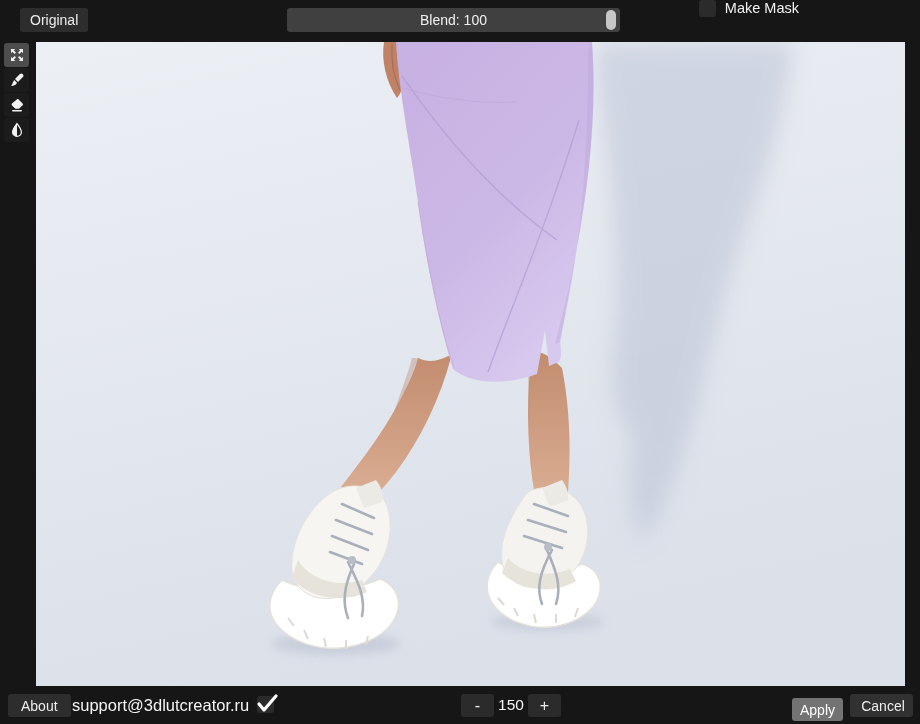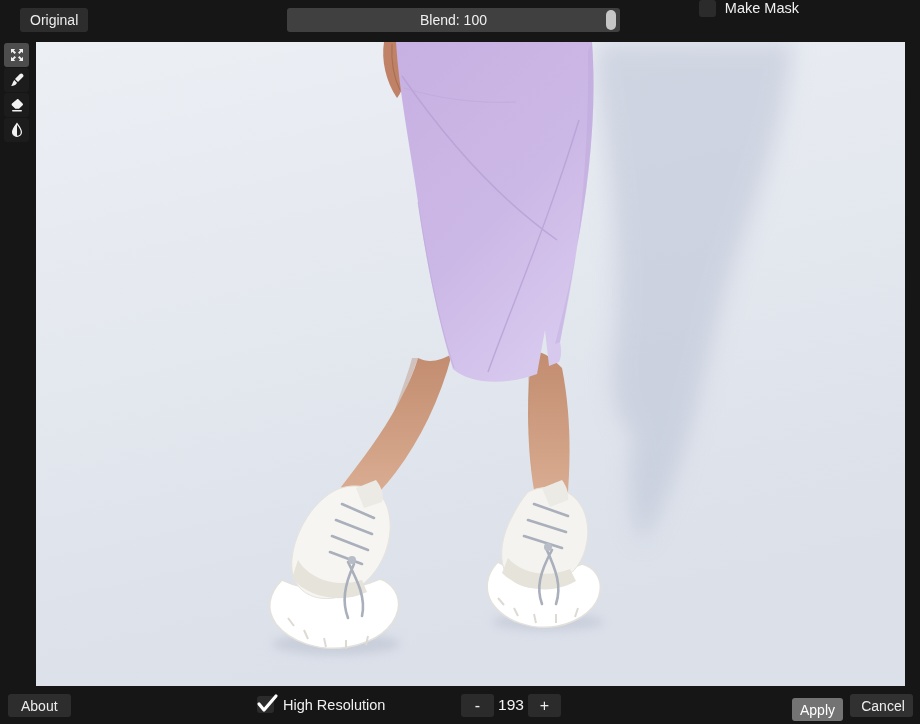--- a/index.html
+++ b/index.html
@@ -182,26 +182,26 @@
       </g>
       <circle cx="512" cy="505" r="4" fill="#b7bcc6"></circle>
       <path stroke="#dddad4" stroke-width="2" d="M462 556 l6 7 M478 566 l4 8 M498 572 l2 9 M520 572 l0 9 M542 566 l-3 9"></path>
     </g>
   </svg>
 </div>
 
 <div class="bottombar">
   <button id="about-btn" class="btn">About</button>
 
+  <span class="email">support@3dlutcreator.ru</span>
 
   <span class="checkbox hr-check"></span>
   <svg class="hr-checkmark" width="24" height="22" viewBox="0 0 24 22">
     <path d="M4 11 L9 17 L21 3" fill="none" stroke="#ffffff" stroke-width="3.2" stroke-linecap="round" stroke-linejoin="round"></path>
   </svg>
-  <span class="highres-label">High Resolution</span>
 
   <button id="zoom-out" class="btn zoom-btn">-</button>
-  <span class="zoom-value">193</span>
+  <span class="zoom-value">150</span>
   <button id="zoom-in" class="btn zoom-btn">+</button>
 
   <button id="apply-btn" class="btn">Apply</button>
   <button id="cancel-btn" class="btn">Cancel</button>
 </div>
 
 </body></html>

